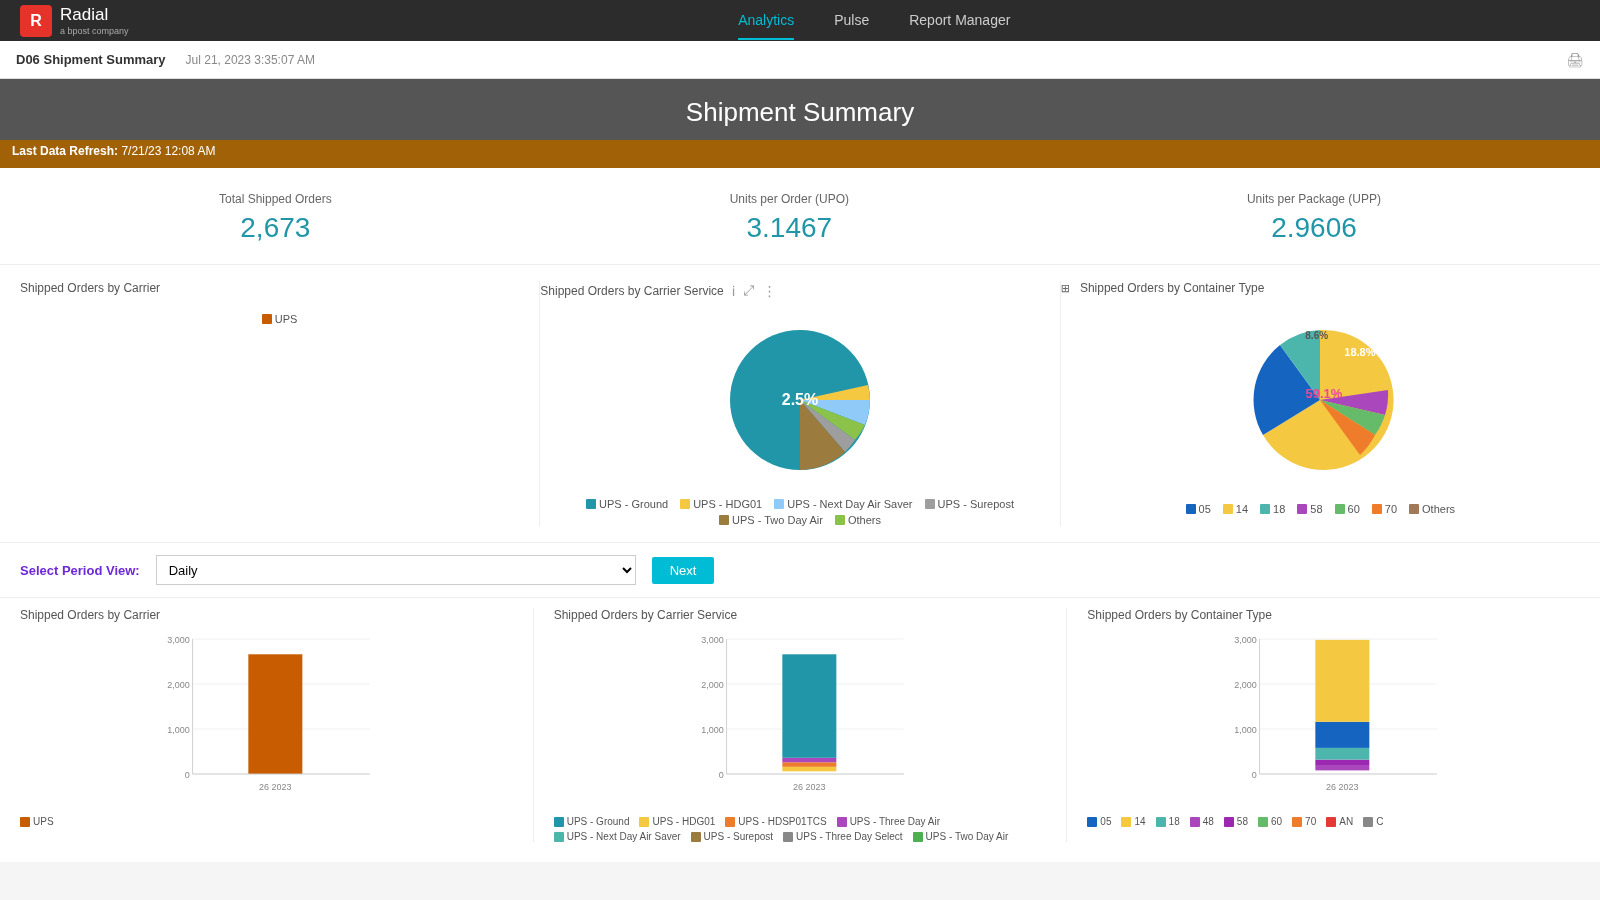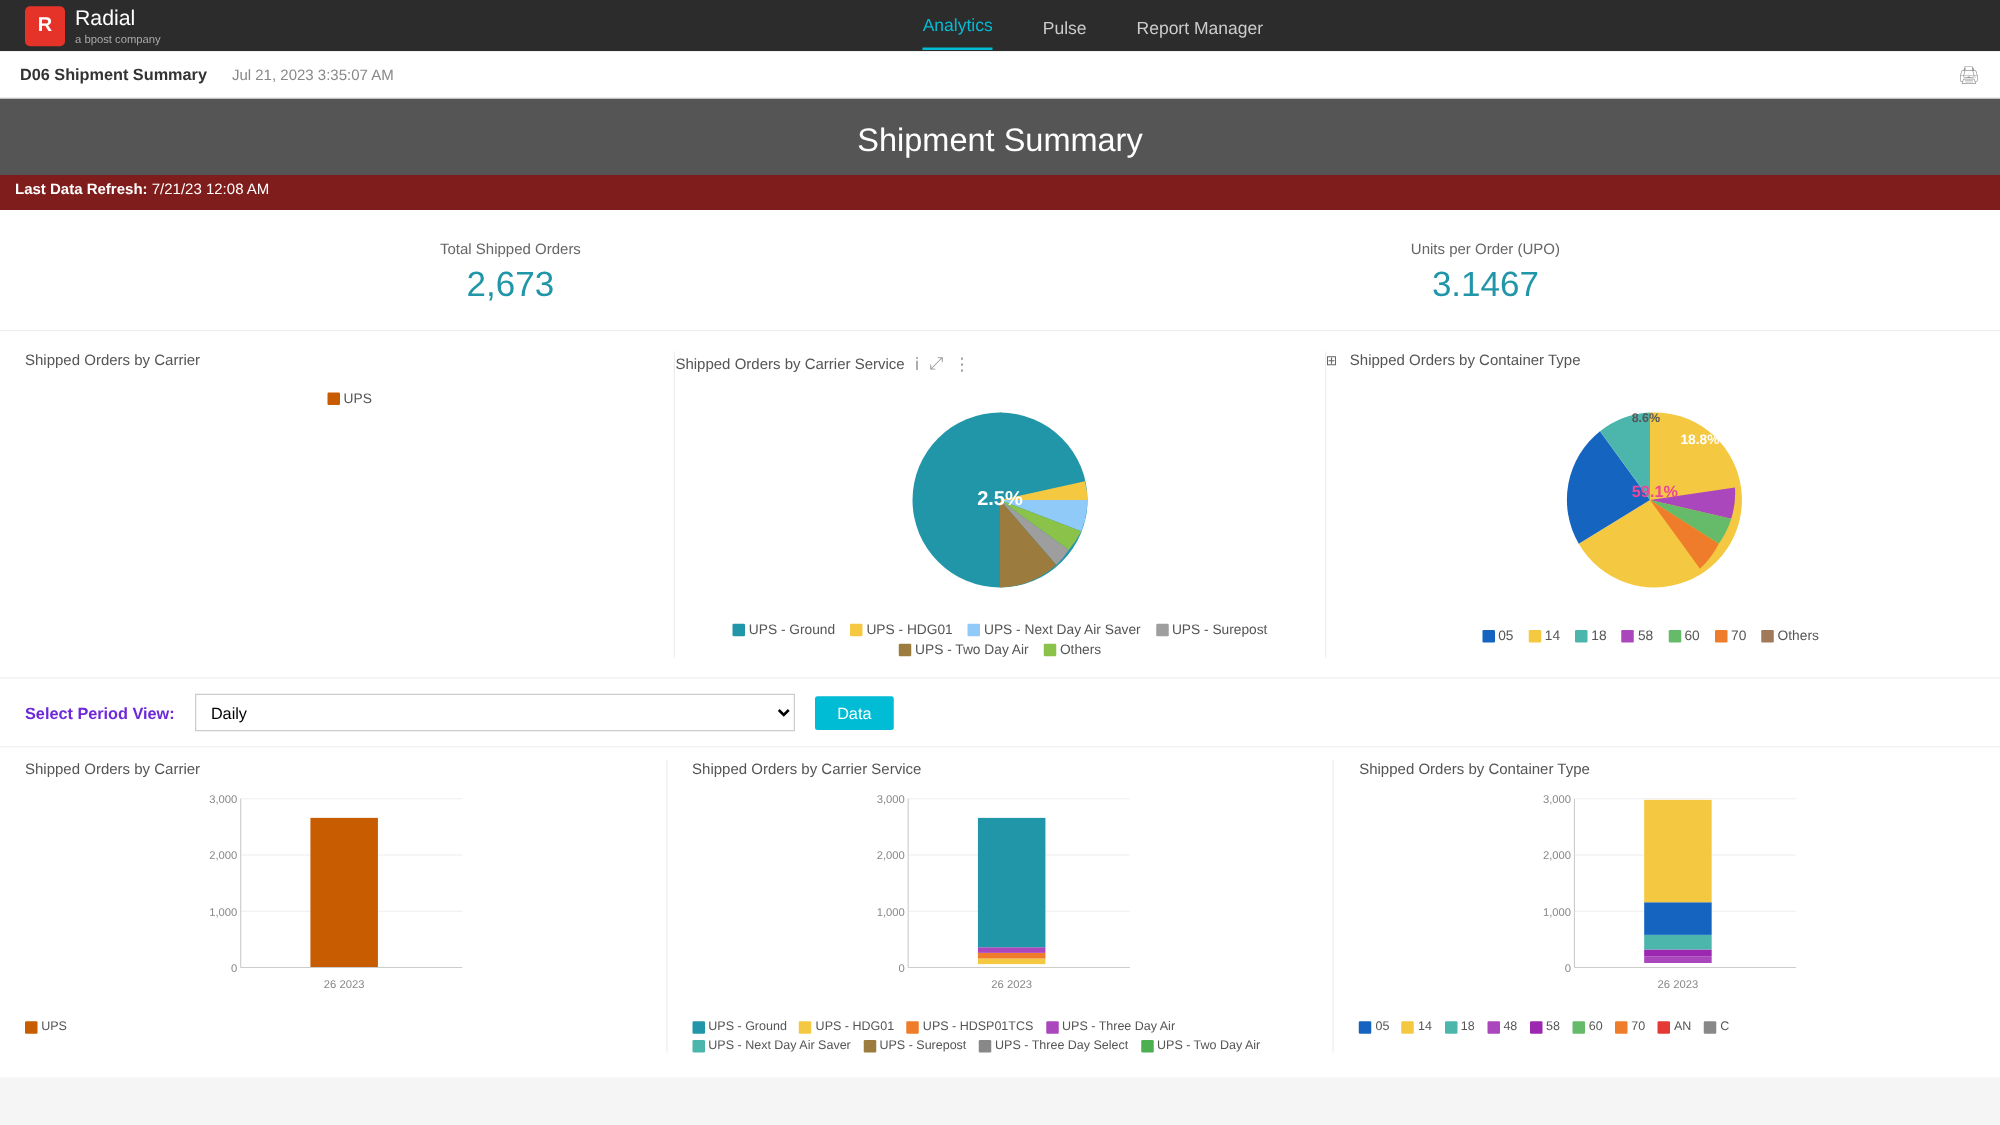--- a/index.html
+++ b/index.html
@@ -28,21 +28,21 @@
       justify-content: center;
       color: white;
       font-weight: bold;
       font-size: 16px;
       margin-right: 8px;
     }
     .logo-text { color: white; font-size: 17px; line-height: 1.2; }
     .logo-sub { font-size: 9px; color: #aaa; }
     .nav-links {
       display: flex;
-      align-items: flex-end;
+      align-items: flex-start;
       flex: 1;
       justify-content: center;
       gap: 40px;
     }
     .nav-link {
       color: #ccc;
       text-decoration: none;
       font-size: 14px;
       padding: 10px 0;
       cursor: pointer;
@@ -68,21 +68,21 @@
     
     .report-header {
       background: #555;
       text-align: center;
       padding: 18px 0 12px;
     }
     .report-header h1 { color: #fff; font-size: 26px; font-weight: 400; }
 
     
     .data-refresh-bar {
-      background: #7f1d1d;
+      background: #a16207;
       padding: 4px 12px 10px;
       font-size: 12px;
       color: #fff;
     }
     .data-refresh-bar strong { color: #fff; }
 
     
     .stats-row {
       background: #fff;
       display: flex;
@@ -271,20 +271,24 @@
 
 <div class="stats-row">
   <div class="stat-item">
     <div class="stat-label">Total Shipped Orders</div>
     <div class="stat-value">2,673</div>
   </div>
   <div class="stat-item">
     <div class="stat-label">Units per Order (UPO)</div>
     <div class="stat-value">3.1467</div>
   </div>
+  <div class="stat-item">
+    <div class="stat-label">Units per Package (UPP)</div>
+    <div class="stat-value">2.9606</div>
+  </div>
 </div>
 
 <div class="charts-section">
 
   <div class="chart-col">
     <div class="chart-col-title">Shipped Orders by Carrier</div>
     <div class="legend">
       <div class="legend-item">
         <div class="legend-dot" style="background:#c85c00;"></div>
         <span>UPS</span>
@@ -405,21 +409,21 @@
 
 </div>
 
 <div class="period-section">
   <span class="period-label">Select Period View:</span>
   <select class="period-select">
     <option>Daily</option>
     <option>Weekly</option>
     <option>Monthly</option>
   </select>
-  <button class="apply-btn">Data</button>
+  <button class="apply-btn">Next</button>
 </div>
 
 <div class="bar-charts-section">
 
   <div class="bar-chart-col">
     <div class="bar-chart-title">Shipped Orders by Carrier</div>
     <div class="bar-chart-area">
       <svg viewBox="0 0 240 200" width="100%" height="100%">
 
         <text x="35" y="14" font-size="10" fill="#888" text-anchor="end">3,000</text>

